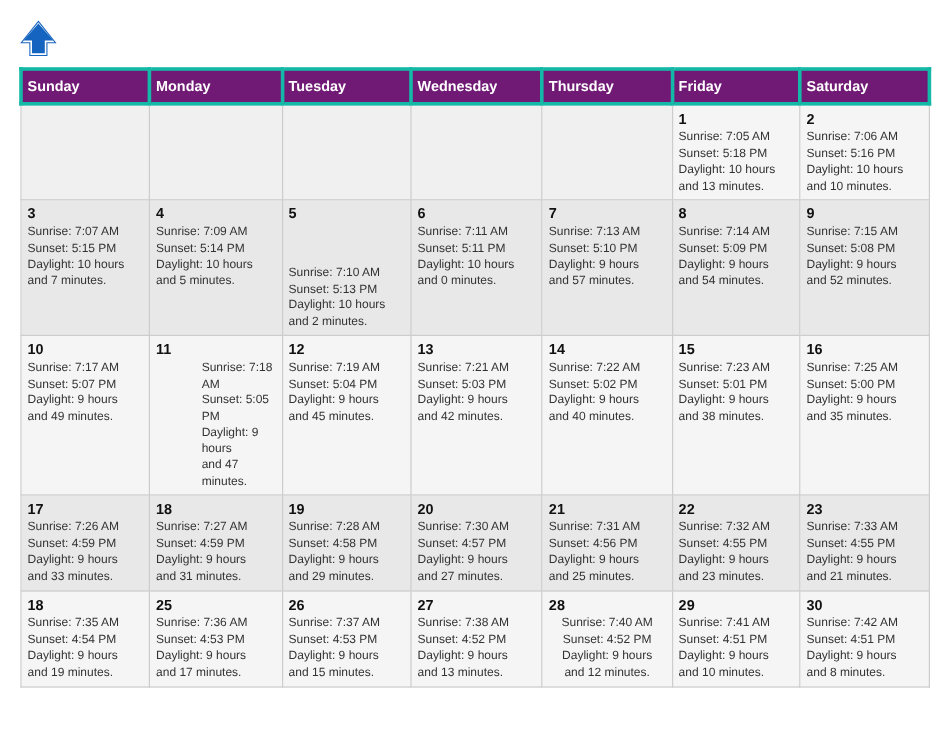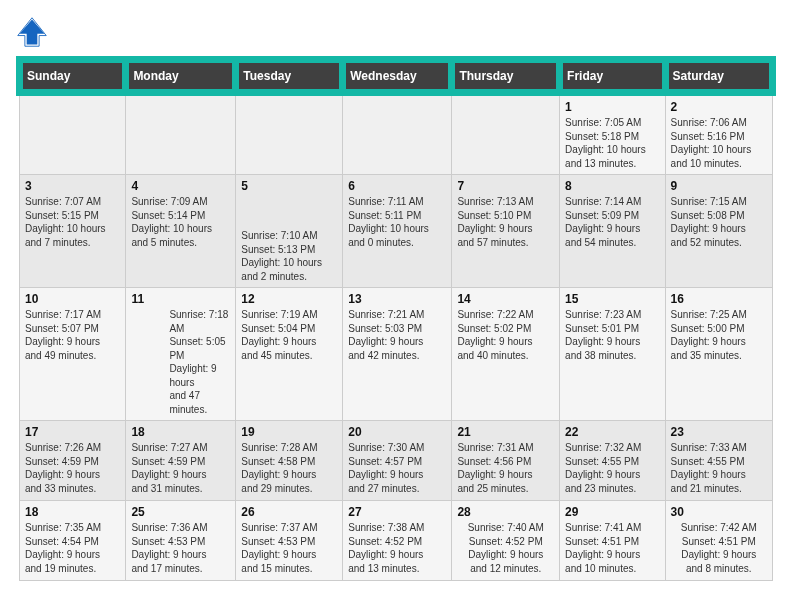--- a/index.html
+++ b/index.html
@@ -44,27 +44,27 @@
       font-size: 15px;
       color: #444;
       font-style: italic;
     }
     .calendar-table {
       width: 100%;
       border-collapse: collapse;
       font-size: 11px;
     }
     .calendar-table thead tr th {
-      background: #404040;
+      background: #701a75;
       color: #fff;
       padding: 6px 4px;
       text-align: left;
       font-size: 12px;
       font-weight: bold;
-      border: 7px solid #14b8a6;
+      border: 3px solid #14b8a6;
       margin-top: 19px;
     }
     .calendar-table tbody tr td {
       vertical-align: top;
       padding: 4px 5px;
       border: 1px solid #ccc;
       min-height: 80px;
       height: 80px;
       width: 113px;
       background: #fff;
@@ -336,20 +336,20 @@
         </td>
         <td>
           <div class="day-number">29</div>
           <div class="day-info" style="white-space: pre-line;">Sunrise: 7:41 AM
 Sunset: 4:51 PM
 Daylight: 9 hours
 and 10 minutes.</div>
         </td>
         <td>
           <div class="day-number">30</div>
-          <div class="day-info" style="white-space: pre-line; text-align: center;">Sunrise: 7:42 AM
+          <div class="day-info" style="white-space: pre-line;">Sunrise: 7:42 AM
 Sunset: 4:51 PM
 Daylight: 9 hours
 and 8 minutes.</div>
         </td>
       </tr>
     </tbody>
 </table>
 
 </body></html>

